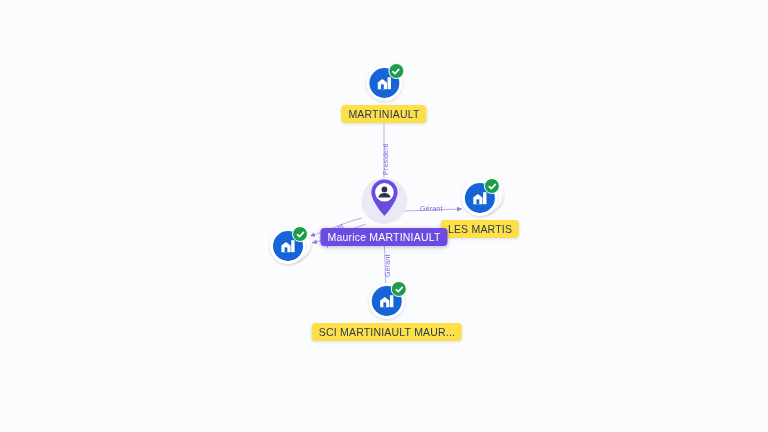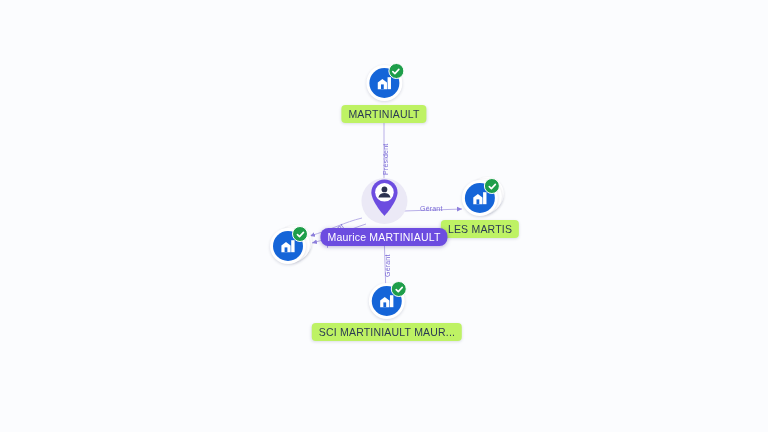--- a/index.html
+++ b/index.html
@@ -95,34 +95,33 @@
     border: 1.5px solid #ffffff;
     display: flex;
     align-items: center;
     justify-content: center;
     z-index: 5;
   }
   .check-badge svg { display: block; }
 
   .node-label {
     margin-top: 4px;
-    background: #bef264;
+    background: #fde047;
     border-radius: 4px;
     padding: 3px 7px;
     font-size: 10.5px;
     color: #2b3a53;
     letter-spacing: .2px;
     white-space: nowrap;
     box-shadow: 0 1px 3px rgba(30,40,80,0.14);
   }
   .node-label.selected {
     background: #6c4ce0;
     color: #ffffff;
     box-shadow: 0 1px 4px rgba(60,40,140,0.35);
-    border-radius: 8px;
   }
 
   
   .pin-wrap {
     position: relative;
     width: 46px;
     height: 46px;
     display: flex;
     align-items: flex-start;
     justify-content: center;

